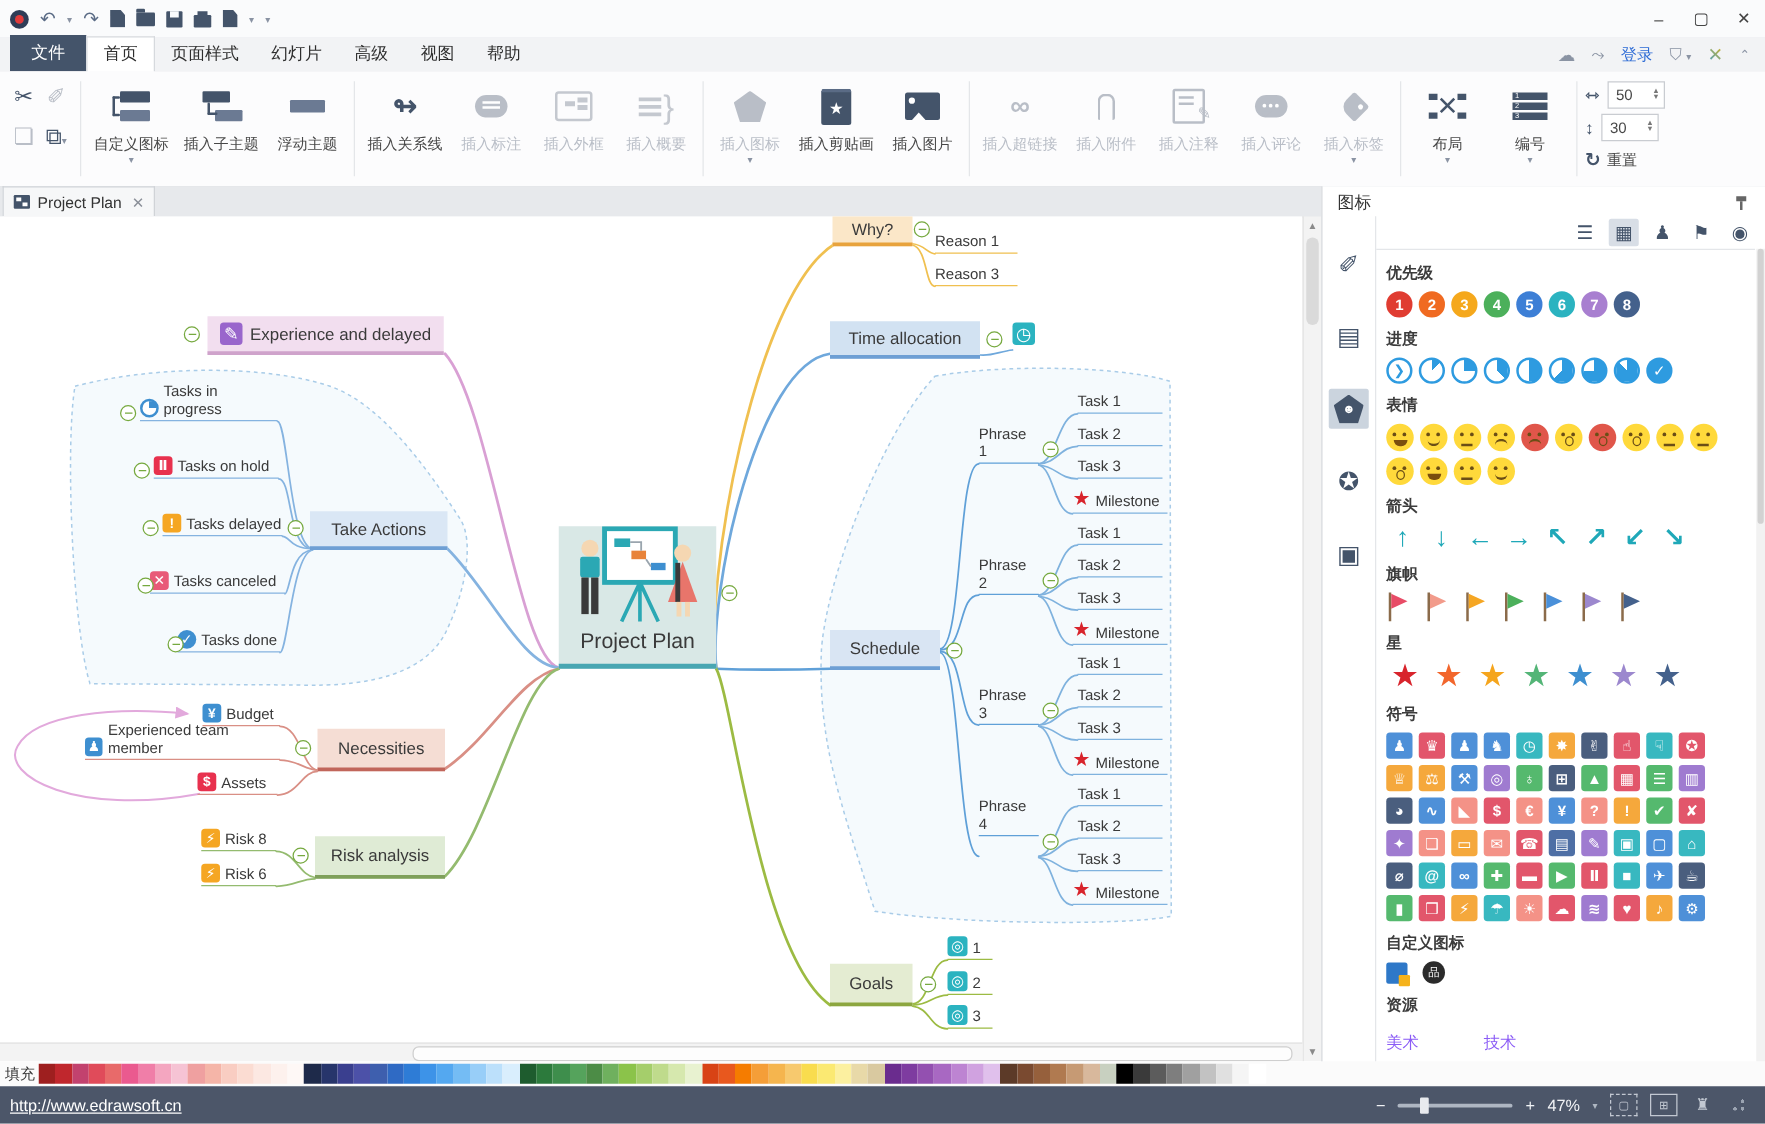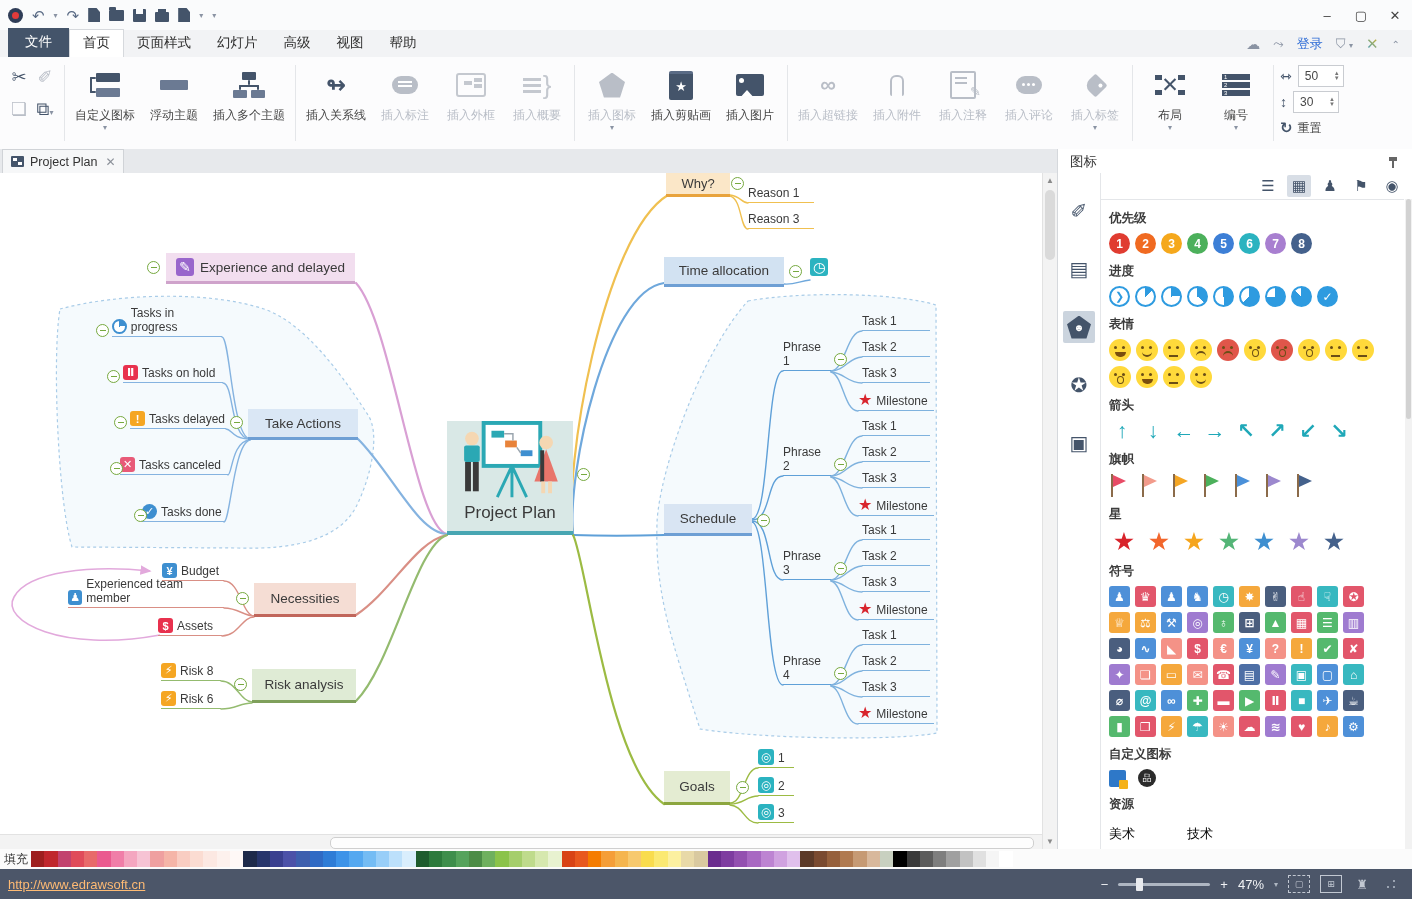--- a/index.html
+++ b/index.html
@@ -123,30 +123,30 @@
   .face .mouth{position:absolute;left:6px;bottom:4px}
   .arrowg{font-size:21px;font-weight:bold;line-height:22px;width:26px;text-align:center}
   .flag{position:relative;width:20px;height:23px}
   .flag::before{content:"";position:absolute;left:2px;top:0;width:2px;height:23px;background:#8B6B4A}
   .flag .pennant{position:absolute;left:4px;top:1px;width:0;height:0;border-top:6px solid transparent;border-bottom:6px solid transparent}
   .starg{font-size:25px;line-height:25px;width:30px;text-align:center}
   .symtile{width:21px;height:21px;border-radius:3px;color:#fff;display:flex;align-items:center;justify-content:center;font-size:12px;font-weight:bold}
   .ci-edraw{width:17px;height:17px;background:#2E78C8;border-radius:2px;position:relative}
   .ci-edraw::after{content:"";position:absolute;right:-2px;bottom:-2px;width:9px;height:9px;background:#F5B21B;border-radius:1px}
   .ci-org{width:18px;height:18px;border-radius:50%;background:#2B2B2B;color:#fff;font-size:9px;display:flex;align-items:center;justify-content:center}
-  .resrow{display:flex;gap:52px;font-size:13px;color:#000000;margin-top:12px}
+  .resrow{display:flex;gap:52px;font-size:13px;color:#8b5cf6;margin-top:12px}
   .pscroll{position:absolute;right:0;top:50px;width:7px;bottom:10px;background:#F2F2F2}
   .pscroll::after{content:"";position:absolute;left:1px;top:0;width:5px;height:220px;background:#D2D2D2;border-radius:3px}
   
   .palettebar{position:absolute;left:0;top:849px;width:1412px;height:20px;background:#FBFBFB;display:flex;align-items:center}
   .fill-label{font-size:12px;color:#333;padding:0 3px 0 4px;white-space:nowrap}
   .swatches{display:flex;height:16px;width:982px}
   .sw{flex:1;height:16px}
   .statusbar{position:absolute;left:0;top:869px;width:1412px;height:30px;background:#4C5669;display:flex;align-items:center;color:#F0F2F5;font-size:13px}
-  .status-link{color:#fdba74;text-decoration:underline;margin-left:8px}
+  .status-link{color:#ffffff;text-decoration:underline;margin-left:8px}
   .zoomctl{margin-left:auto;display:flex;align-items:center;gap:10px;padding-right:16px}
   .ztrack{width:92px;height:3px;background:#AEB6C2;position:relative;border-radius:2px}
   .zthumb{position:absolute;left:18px;top:-5px;width:7px;height:13px;background:#E8EAEE;border-radius:1px}
   .zicon{width:20px;height:16px;border:1px dashed #C2C8D2;display:flex;align-items:center;justify-content:center;font-size:9px;color:#C2C8D2}
   .zicon.solid{border-style:solid}
   .grip{width:10px;height:10px;margin-left:4px;background:
     radial-gradient(circle at 80% 20%,#9AA3B1 1.4px,transparent 1.5px),
     radial-gradient(circle at 80% 80%,#9AA3B1 1.4px,transparent 1.5px),
     radial-gradient(circle at 20% 80%,#9AA3B1 1.4px,transparent 1.5px)}
 </style>
@@ -210,38 +210,35 @@
             <i class="bar" style="left:2px;top:5px;width:6px;height:2px"></i>
             <i class="bar" style="left:2px;bottom:5px;width:6px;height:2px"></i>
           </span>
         </span>
       <span>自定义图标</span>
       <span class="dd">▾</span>
     </div>
     <div class="rbtn">
       <span class="ric">
           <span class="tic">
+            <i class="bar" style="left:2px;top:1px;width:22px;height:9px"></i>
+            <i class="bar" style="right:0;bottom:1px;width:22px;height:9px;background:#6B7A93"></i>
+            <i class="bar" style="left:6px;top:10px;width:2px;height:10px"></i>
+            <i class="bar" style="left:6px;top:18px;width:8px;height:2px"></i>
+          </span>
+        </span>
+      <span>插入子主题</span>
+    </div>
+    <div class="rbtn">
+      <span class="ric">
+          <span class="tic">
             <i class="bar" style="left:3px;top:8px;width:28px;height:10px;background:#6B7A93"></i>
           </span>
         </span>
       <span>浮动主题</span>
-    </div>
-    <div class="rbtn">
-      <span class="ric">
-          <span class="tic">
-            <i class="bar" style="left:10px;top:0;width:14px;height:8px"></i>
-            <i class="bar" style="left:1px;bottom:0;width:14px;height:8px;background:#6B7A93"></i>
-            <i class="bar" style="right:1px;bottom:0;width:14px;height:8px;background:#6B7A93"></i>
-            <i class="bar" style="left:16px;top:8px;width:2px;height:5px"></i>
-            <i class="bar" style="left:7px;top:13px;width:20px;height:2px"></i>
-            <i class="bar" style="left:7px;top:13px;width:2px;height:5px"></i>
-            <i class="bar" style="left:25px;top:13px;width:2px;height:5px"></i>
-          </span>
-        </span>
-      <span>插入多个主题</span>
     </div>
   </div>
   <div class="rsep"></div>
   <div class="rgroup">
     <div class="rbtn">
       <span class="ric">
           <span class="ic-rel">↬</span>
         </span>
       <span>插入关系线</span>
     </div>
@@ -515,21 +512,21 @@
       </div>
       <div class="lnode" style="left: 783px; top: 182px; width: 48px; height: 16px; border-bottom: 1.5px solid rgb(95, 160, 216);">
         <span>Phrase 1</span>
       </div>
       <div class="lnode" style="left: 783px; top: 287px; width: 48px; height: 16px; border-bottom: 1.5px solid rgb(95, 160, 216);">
         <span>Phrase 2</span>
       </div>
       <div class="lnode" style="left: 783px; top: 391px; width: 48px; height: 16px; border-bottom: 1.5px solid rgb(95, 160, 216);">
         <span>Phrase 3</span>
       </div>
-      <div class="lnode" style="left: 783px; top: 496px; width: 48px; height: 16px; border-bottom: 1.5px solid rgb(95, 160, 216); align-items: flex-end;">
+      <div class="lnode" style="left: 783px; top: 480px; width: 48px; height: 16px; border-bottom: 1.5px solid rgb(95, 160, 216); align-items: flex-end;">
         <span>Phrase 4</span>
       </div>
       <div class="lnode" style="left: 862px; top: 142px; width: 68px; height: 16px; border-bottom: 1.5px solid rgb(127, 178, 222);">
         <span>Task 1</span>
       </div>
       <div class="lnode" style="left: 862px; top: 168px; width: 68px; height: 16px; border-bottom: 1.5px solid rgb(127, 178, 222);">
         <span>Task 2</span>
       </div>
       <div class="lnode" style="left: 862px; top: 194px; width: 68px; height: 16px; border-bottom: 1.5px solid rgb(127, 178, 222);">
         <span>Task 3</span>

